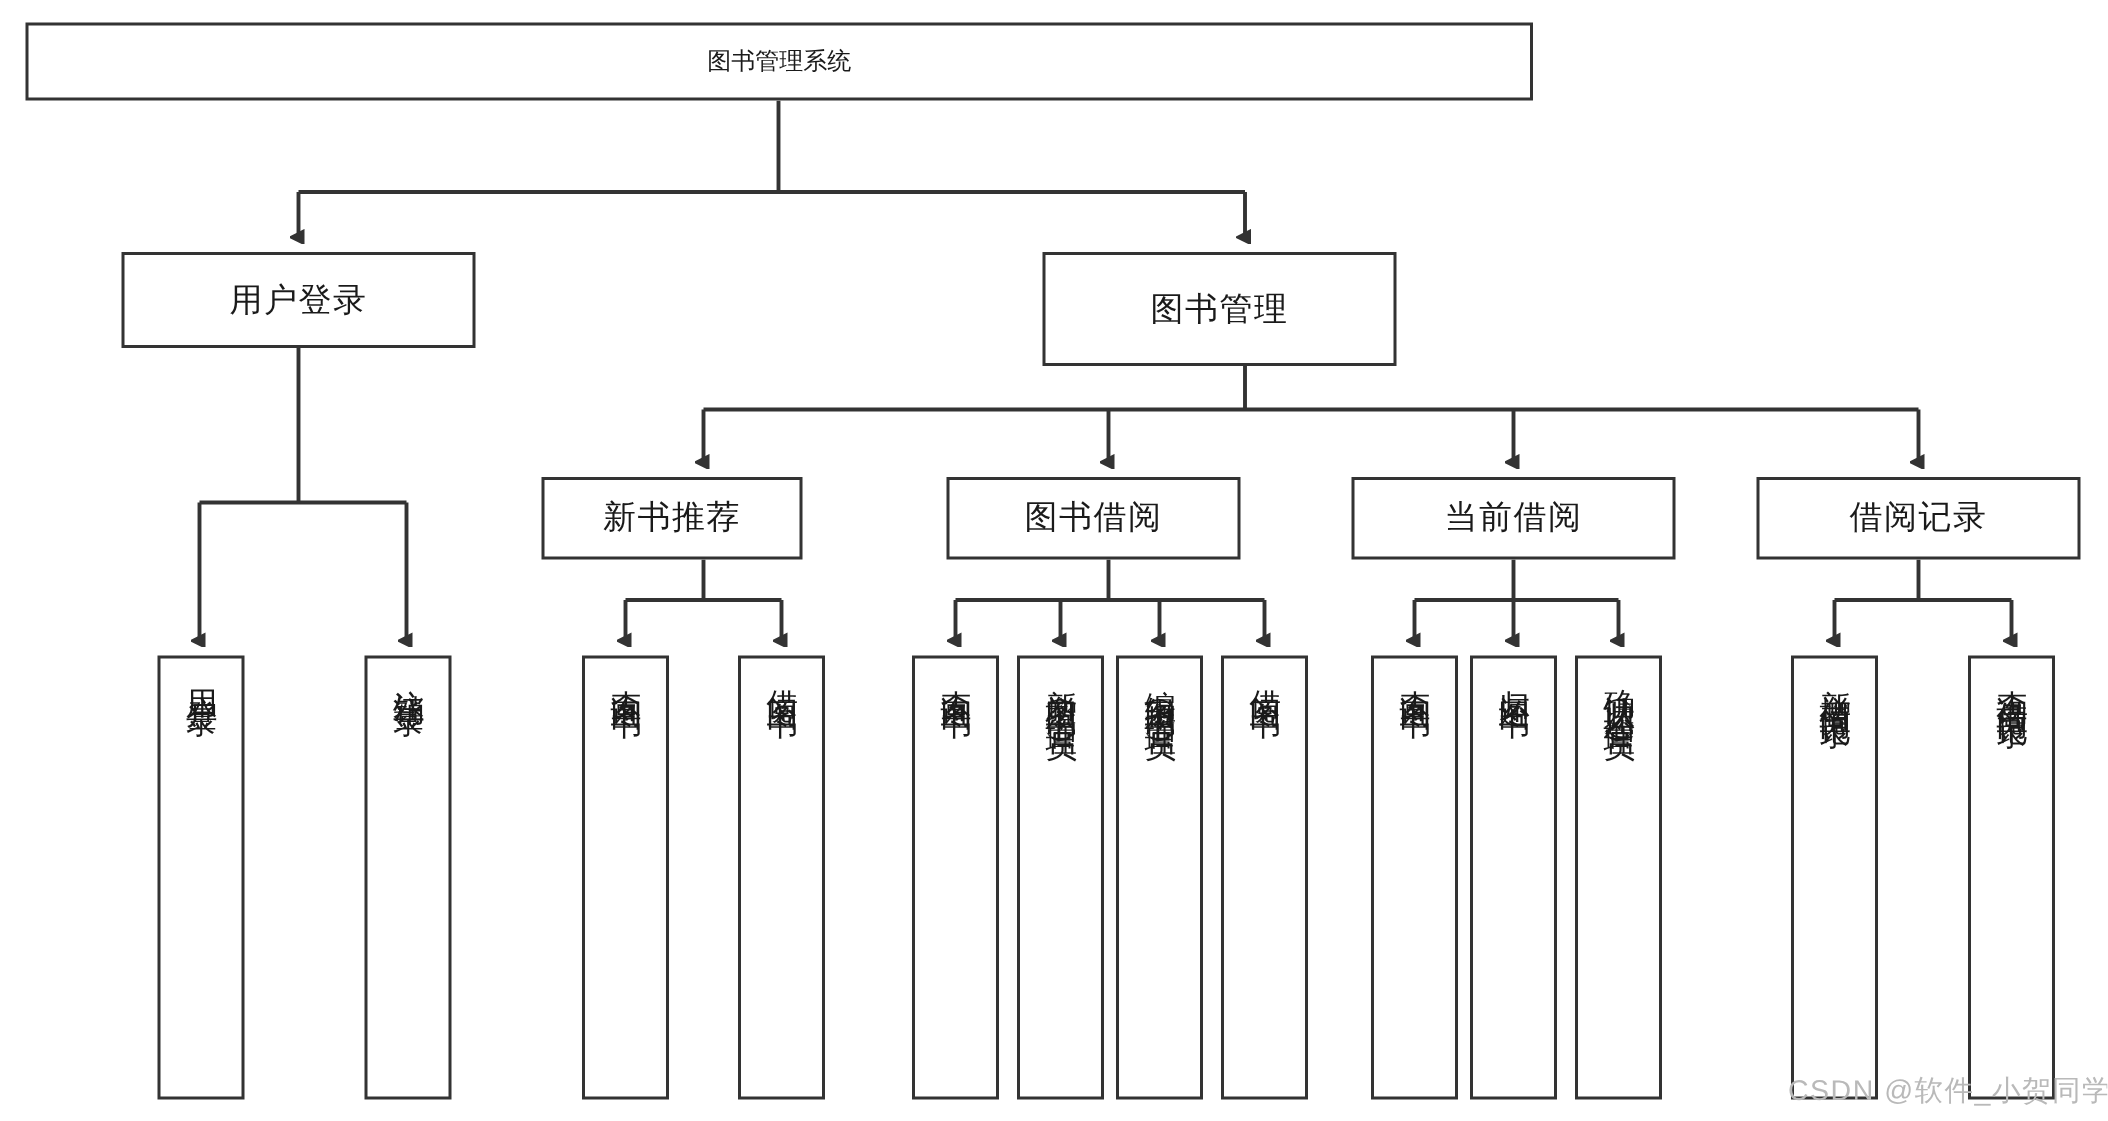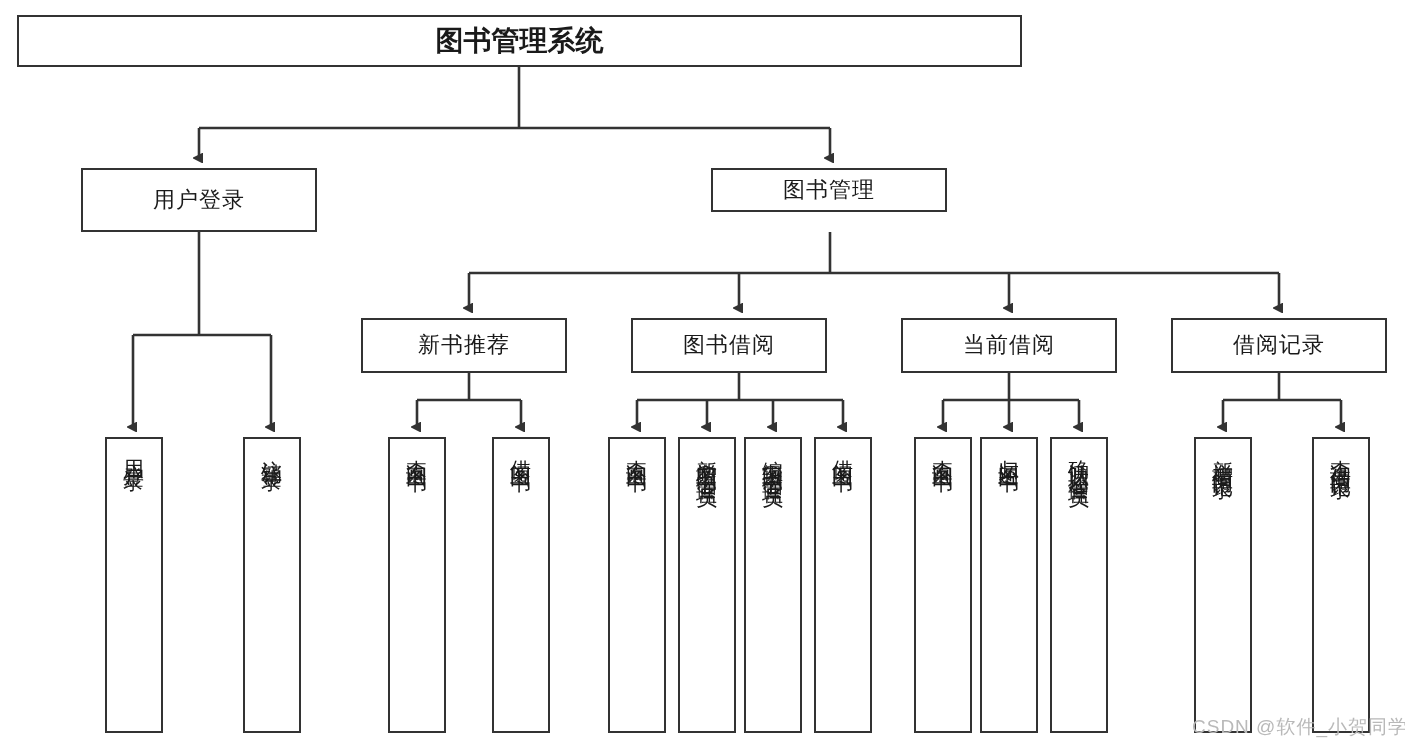--- a/index.html
+++ b/index.html
@@ -35,22 +35,21 @@
     justify-content: center;
     color: #1a1a1a;
     text-align: center;
   }
   .node.horiz {
     font-size: 22px;
     letter-spacing: 1px;
     line-height: 1.2;
   }
   .node.root {
-    font-size: 28px;
-    font-weight: bold;
+    font-size: 16px;
   }
   .node.vert {
     writing-mode: vertical-rl;
     text-orientation: upright;
     font-size: 21px;
     letter-spacing: 4px;
     line-height: 1.1;
     padding: 4px 0;
     justify-content: flex-start;
     align-items: center;
@@ -127,25 +126,25 @@
     </g>
   </svg>
 
   <div class="node root" style="left:17px; top:15px; width:1005px; height:52px;">
     <span>图书管理系统</span>
   </div>
 
   <div class="node horiz" style="left:81px; top:168px; width:236px; height:64px;">
     <span>用户登录</span>
   </div>
-  <div class="node horiz" style="left:711px; top:168px; width:236px; height:44px;text-align:right;">
+  <div class="node horiz" style="left:695px; top:168px; width:236px; height:76px;text-align:right;">
     <span>图书管理</span>
   </div>
 
-  <div class="node horiz" style="left:361px; top:318px; width:206px; height:55px;">
+  <div class="node horiz" style="left:361px; top:318px; width:174px; height:55px;">
     <span>新书推荐</span>
   </div>
   <div class="node horiz" style="left:631px; top:318px; width:196px; height:55px;">
     <span>图书借阅</span>
   </div>
   <div class="node horiz" style="left:901px; top:318px; width:216px; height:55px;">
     <span>当前借阅</span>
   </div>
   <div class="node horiz" style="left:1171px; top:318px; width:216px; height:55px;">
     <span>借阅记录</span>

